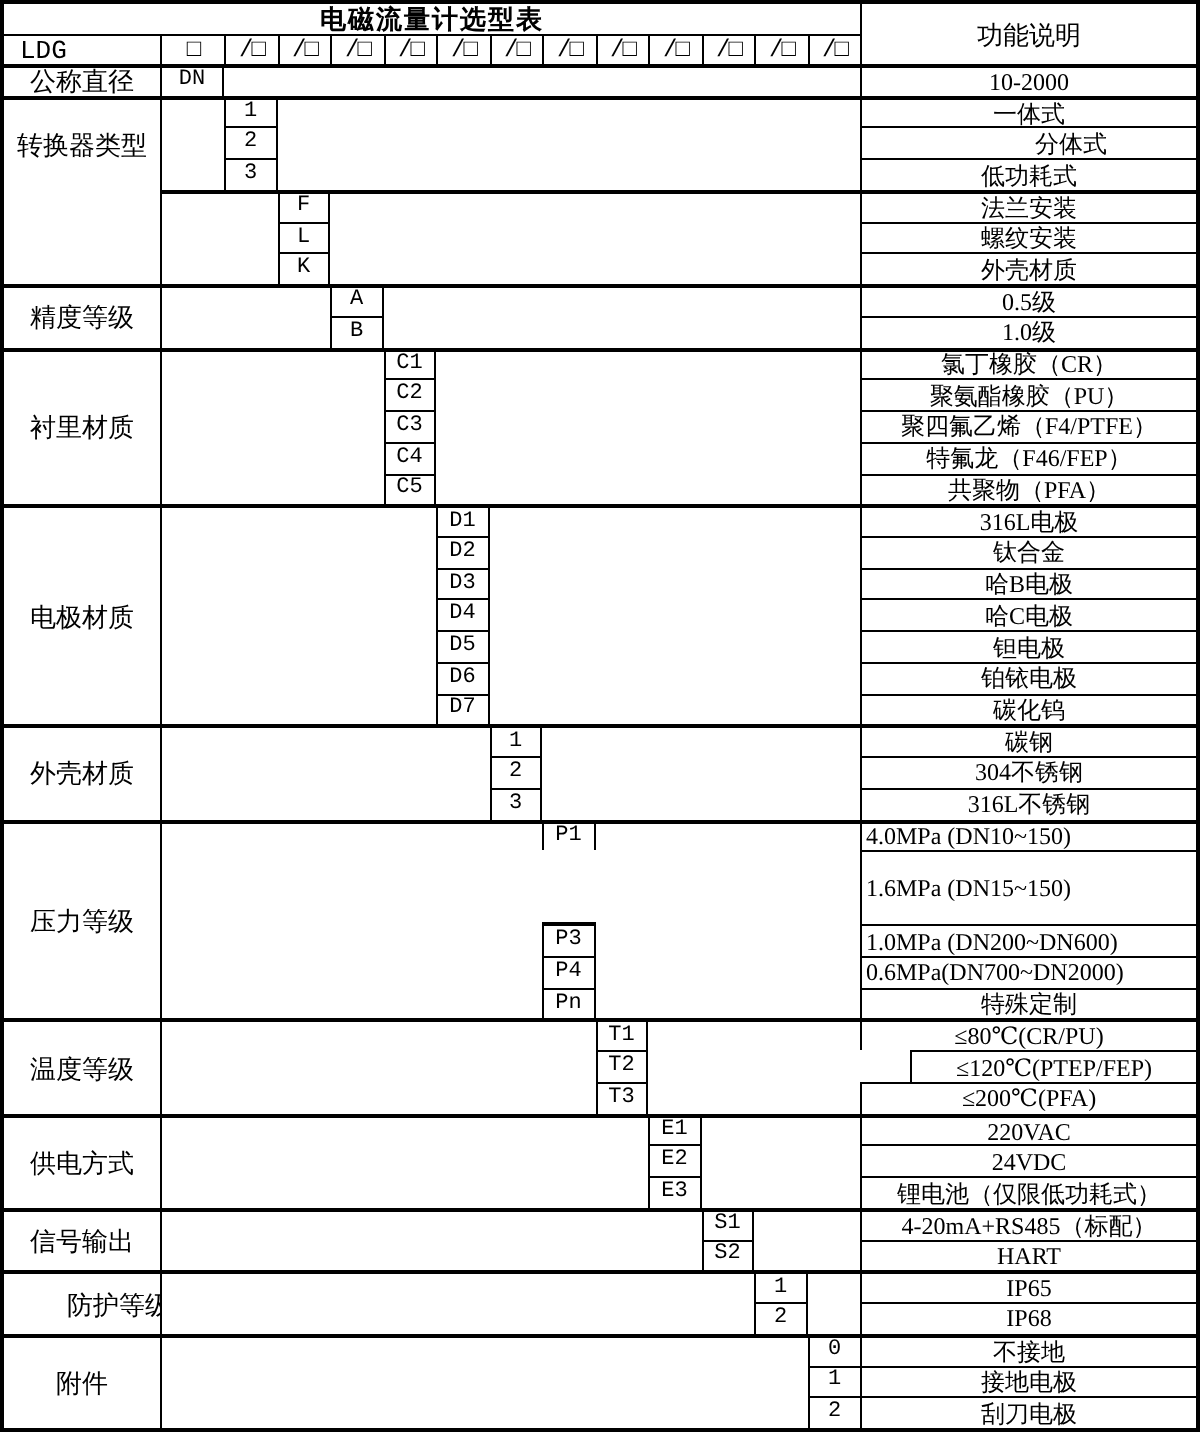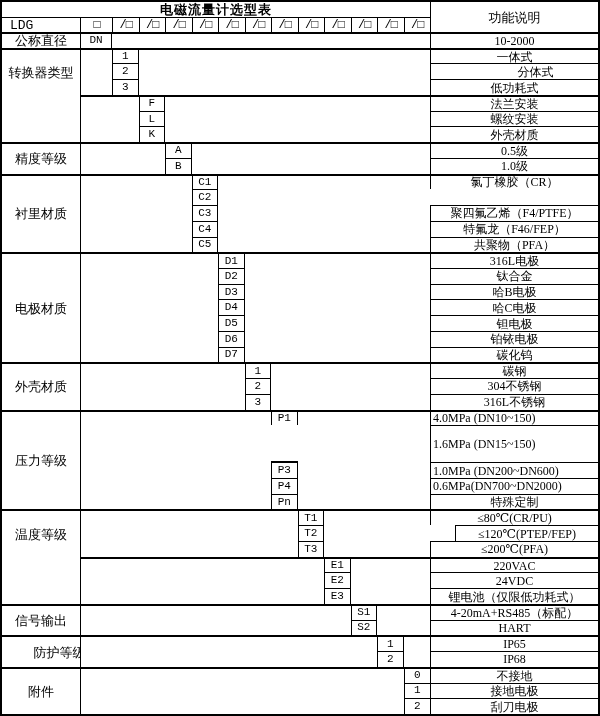--- a/index.html
+++ b/index.html
@@ -84,20 +84,21 @@
       <div class="cell code lb block-start rb" style="grid-area: 10 / 5;">A</div>
       <div class="cell func lb block-start" style="grid-area: 10 / 15; text-align: right;">0.5级</div>
       <div class="cell code lb tb rb" style="grid-area: 11 / 5;">B</div>
       <div class="cell func lb tb" style="grid-area: 11 / 15;">1.0级</div>
       <div class="cell filler block-start" style="grid-area: 10 / 6 / 12 / 15;"></div>
       <div class="cell label-cell block-start" style="grid-area: 12 / 1 / 17;">衬里材质</div>
       <div class="cell filler block-start lb" style="grid-area: 12 / 2 / 17 / 6;"></div>
       <div class="cell code lb block-start rb" style="grid-area: 12 / 6;">C1</div>
       <div class="cell func lb block-start" style="grid-area: 12 / 15;">氯丁橡胶（CR）</div>
       <div class="cell code lb tb rb" style="grid-area: 13 / 6;">C2</div>
+      <div class="cell func lb tb" style="grid-area: 13 / 15;">聚氨酯橡胶（PU）</div>
       <div class="cell code lb tb rb" style="grid-area: 14 / 6;">C3</div>
       <div class="cell func lb tb" style="grid-area: 14 / 15;">聚四氟乙烯（F4/PTFE）</div>
       <div class="cell code lb tb rb" style="grid-area: 15 / 6;">C4</div>
       <div class="cell func lb tb" style="grid-area: 15 / 15;">特氟龙（F46/FEP）</div>
       <div class="cell code lb tb rb" style="grid-area: 16 / 6;">C5</div>
       <div class="cell func lb tb" style="grid-area: 16 / 15;">共聚物（PFA）</div>
       <div class="cell filler block-start" style="grid-area: 12 / 7 / 17 / 15;"></div>
       <div class="cell label-cell block-start" style="grid-area: 17 / 1 / 24;">电极材质</div>
       <div class="cell filler block-start lb" style="grid-area: 17 / 2 / 24 / 7;"></div>
       <div class="cell code lb block-start rb" style="grid-area: 17 / 7;">D1</div>
@@ -139,20 +140,21 @@
       <div class="cell filler block-start" style="grid-area: 27 / 10 / 32 / 15;"></div>
       <div class="cell label-cell block-start" style="grid-area: 32 / 1 / 35;">温度等级</div>
       <div class="cell filler block-start lb" style="grid-area: 32 / 2 / 35 / 10;"></div>
       <div class="cell code lb block-start rb" style="grid-area: 32 / 10;">T1</div>
       <div class="cell func lb block-start" style="grid-area: 32 / 15;">≤80℃(CR/PU)</div>
       <div class="cell code lb tb rb" style="grid-area: 33 / 10;">T2</div>
       <div class="cell func lb tb" style="grid-area: 33 / 15; margin-left: 25px;">≤120℃(PTEP/FEP)</div>
       <div class="cell code lb tb rb" style="grid-area: 34 / 10;">T3</div>
       <div class="cell func lb tb" style="grid-area: 34 / 15;">≤200℃(PFA)</div>
       <div class="cell filler block-start" style="grid-area: 32 / 11 / 35 / 15;"></div>
+      <div class="cell label-cell block-start" style="grid-area: 35 / 1 / 38;">供电方式</div>
       <div class="cell filler block-start lb" style="grid-area: 35 / 2 / 38 / 11;"></div>
       <div class="cell code lb block-start rb" style="grid-area: 35 / 11;">E1</div>
       <div class="cell func lb block-start" style="grid-area: 35 / 15;">220VAC</div>
       <div class="cell code lb tb rb" style="grid-area: 36 / 11;">E2</div>
       <div class="cell func lb tb" style="grid-area: 36 / 15;">24VDC</div>
       <div class="cell code lb tb rb" style="grid-area: 37 / 11;">E3</div>
       <div class="cell func lb tb" style="grid-area: 37 / 15;">锂电池（仅限低功耗式）</div>
       <div class="cell filler block-start" style="grid-area: 35 / 12 / 38 / 15;"></div>
       <div class="cell label-cell block-start" style="grid-area: 38 / 1 / 40;">信号输出</div>
       <div class="cell filler block-start lb" style="grid-area: 38 / 2 / 40 / 12;"></div>

